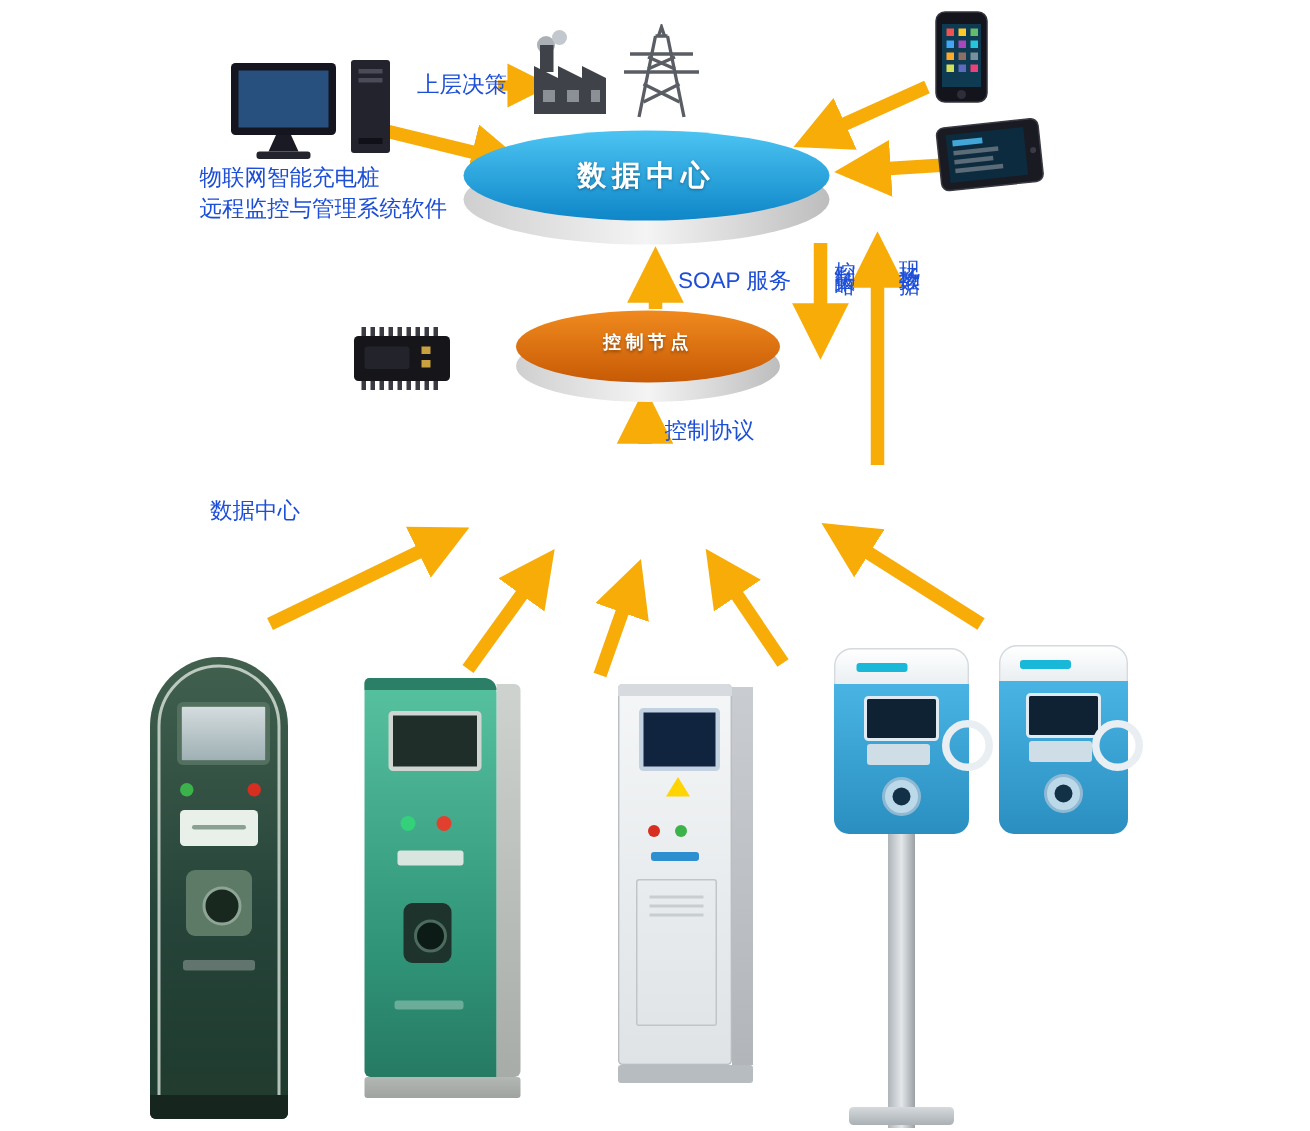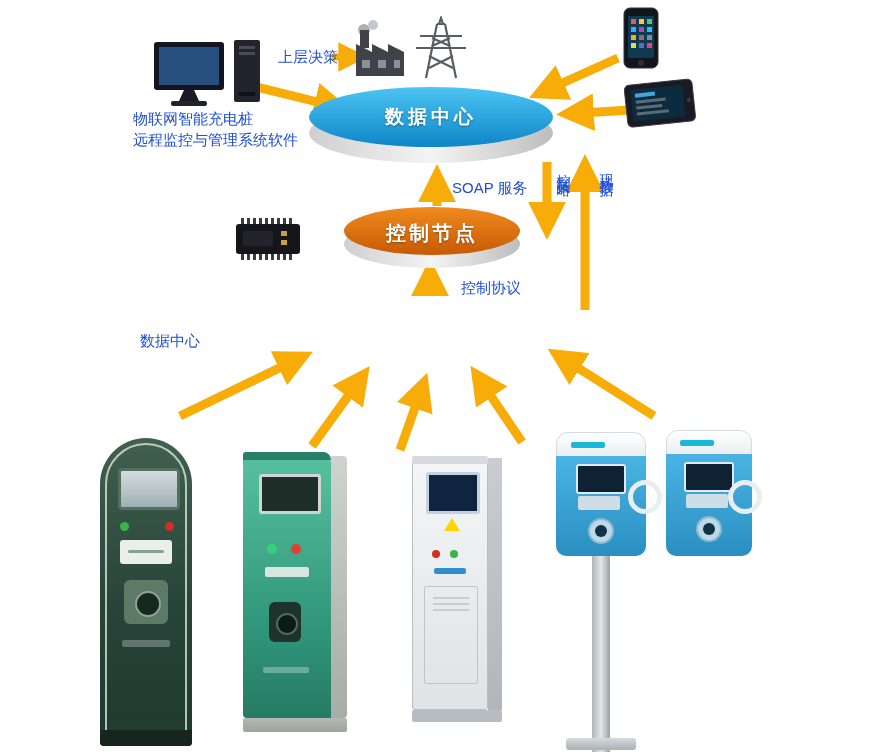--- a/index.html
+++ b/index.html
@@ -169,31 +169,31 @@
             <stop offset="1" stop-color="#bdbdbd"></stop>
         </linearGradient>
         <linearGradient id="org2" x1="0" y1="0" x2="0" y2="1">
           <stop offset="0" stop-color="#f08a1e"></stop>
             <stop offset="1" stop-color="#c75a05"></stop>
         </linearGradient>
       </defs>
       <ellipse cx="89" cy="38" rx="88" ry="24" fill="url(#rim2)"></ellipse>
       <ellipse cx="89" cy="25" rx="88" ry="24" fill="url(#org2)"></ellipse>
     </svg>
-    <div class="disc-label" style="top:14px;font-size:20px;letter-spacing:3px;">控制节点</div>
+    <div class="disc-label" style="top:14px;font-size:12px;letter-spacing:3px;">控制节点</div>
   </div>
 
 
   <div class="t" style="left:278px;top:47px;">上层决策</div>
   <div class="t" style="left:133px;top:109px;">物联网智能充电桩</div>
   <div class="t" style="left:133px;top:130px;">远程监控与管理系统软件</div>
   <div class="t" style="left:452px;top:178px;text-align:center;">SOAP 服务</div>
   <div class="t vt" style="left:554px;top:163px;height:84px;font-size:14px;">控制策略</div>
   <div class="t vt" style="left:597px;top:163px;height:84px;font-size:14px;">现场数据</div>
-  <div class="t" style="left:443px;top:278px;margin-left:18px;">控制协议</div>
+  <div class="t" style="left:443px;top:278px;">控制协议</div>
   <div class="t" style="left:140px;top:331px;">数据中心</div>
 
   <div class="pile" style="left:100px;top:438px;width:92px;height:308px;">
     <div class="abs" style="inset:0;background:linear-gradient(180deg,#41604e,#27443a 55%,#1e3a2e);border-radius:46px 46px 4px 4px;"></div>
     <div class="abs" style="inset:5px;border:2px solid rgba(230,238,230,.75);border-radius:42px 42px 3px 3px;"></div>
     <div class="abs" style="top:30px;left:18px;width:56px;height:36px;background:linear-gradient(#d4dcde,#9fb0b4);border:3px solid #53705f;border-radius:4px;"></div>
     <div class="abs circle" style="top:84px;right:18px;width:9px;height:9px;background:#d62e20;"></div>
     <div class="abs circle" style="top:84px;left:20px;width:9px;height:9px;background:#3bb34a;"></div>
     <div class="abs" style="top:102px;left:20px;width:52px;height:24px;background:#e9efe9;border-radius:3px;">
       <div class="abs" style="top:10px;left:8px;width:36px;height:3px;background:#8aa191;border-radius:2px;"></div>

